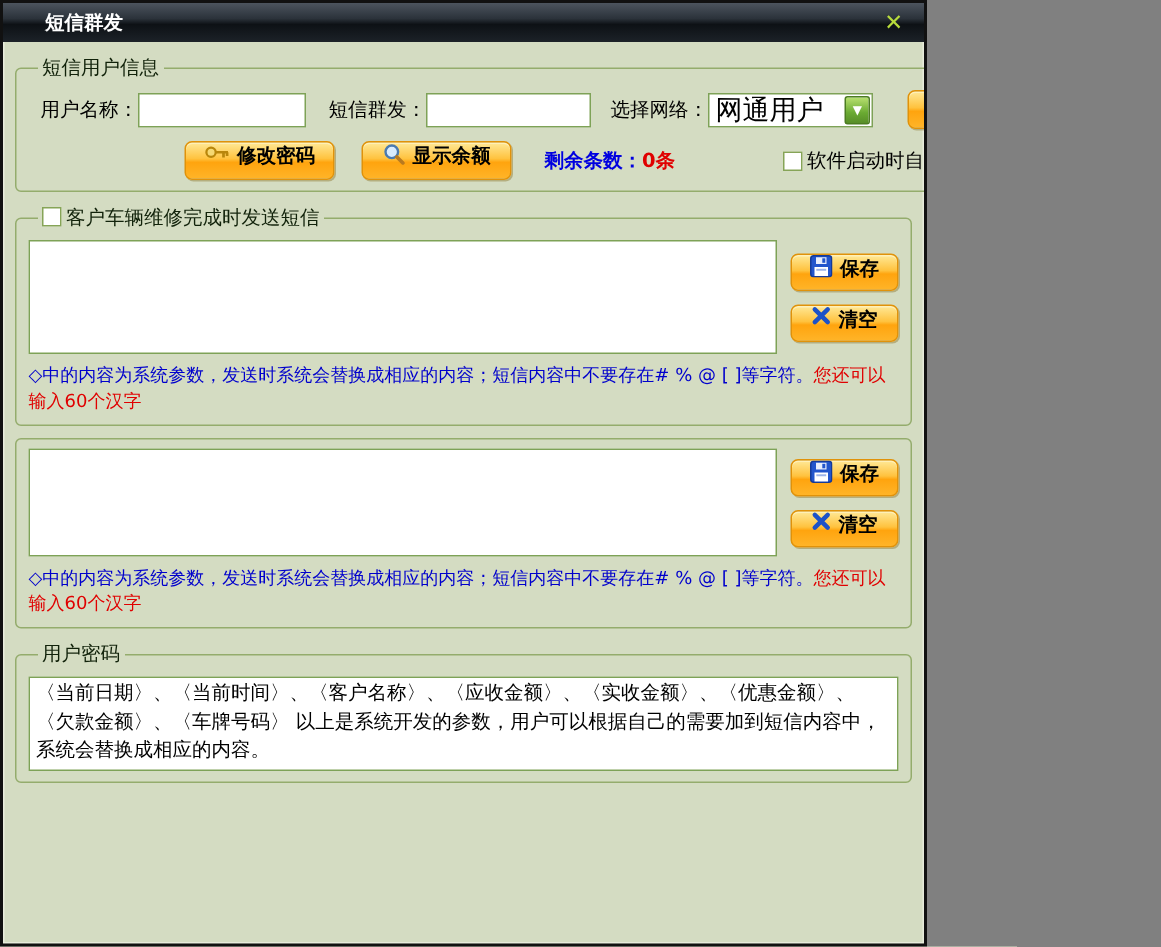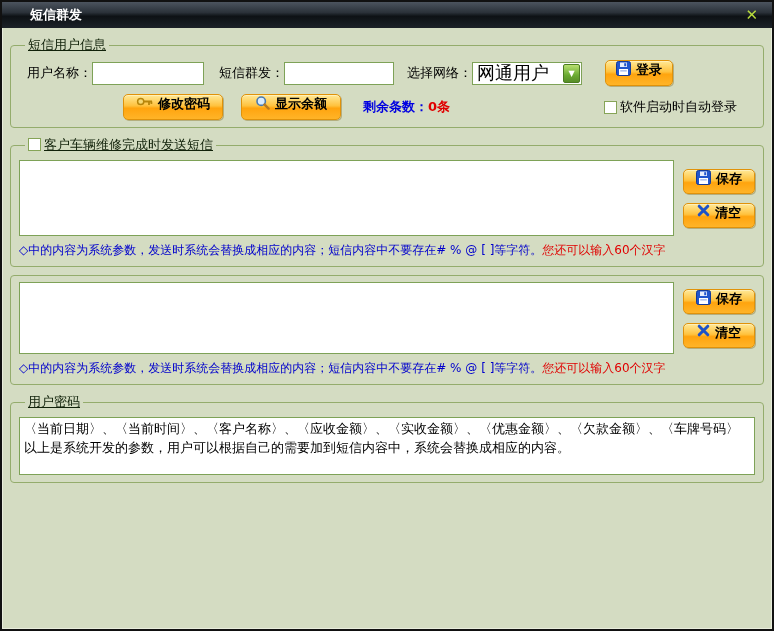--- a/index.html
+++ b/index.html
@@ -3,21 +3,21 @@
 <meta charset="utf-8">
 <style>
   * { box-sizing: border-box; margin: 0; padding: 0; }
   html,body { width:774px; height:631px; }
   body {
     font-family: "DejaVu Sans", "Liberation Sans", sans-serif;
     font-size: 13px;
     background:#808080;
   }
   .window {
-    position:relative; width:774px; height:631px;
+    position:relative; width:618px; height:631px;
     background:#d4dcc2;
     border:2px solid #111;
     box-shadow: inset 0 0 0 1px #e8ecdc;
     display:flex; flex-direction:column;
     overflow:hidden;
   }
   
   .titlebar {
     height:26px; flex:0 0 26px;
     background:linear-gradient(#4c545e 0%, #2b323a 40%, #0d1115 55%, #1c2228 100%);
@@ -54,21 +54,21 @@
     padding:2px 8px 0 8px;
     border-radius:5px 5px 0 0;
   }
   
   .content { flex:1; padding:8px; overflow:hidden; }
   fieldset {
     border:1px solid #94ac6c; border-radius:4px;
     padding:6px 8px 7px 8px;
     margin-bottom:8px;
   }
-  legend { padding:0 3px; margin-left:6px; color:#11220a; font-size:13px;text-decoration:underline; }
+  legend { padding:0 3px; margin-left:6px; color:#11220a; font-size:13px; }
   legend .cb { vertical-align:-2px; margin-right:3px; }
   
   .row { display:flex; align-items:center; }
   .row + .row { margin-top:8px; }
   .lbl { white-space:nowrap; color:#000; }
   input.text {
     height:23px; border:1px solid #7ea257; background:#fff;
     font:13px "DejaVu Sans","Liberation Sans",sans-serif; padding:0 4px; outline:none;
   }
   .combo {

